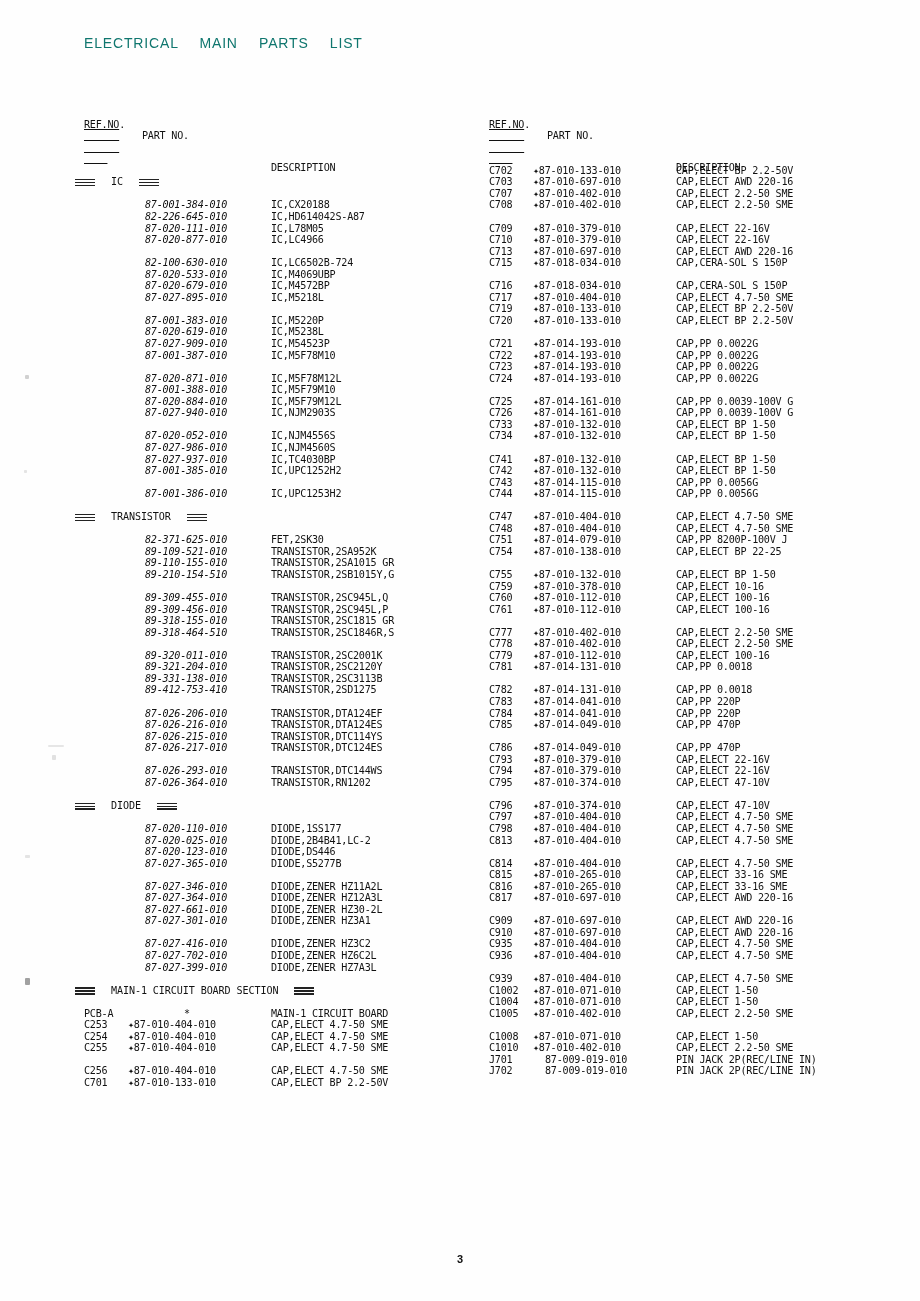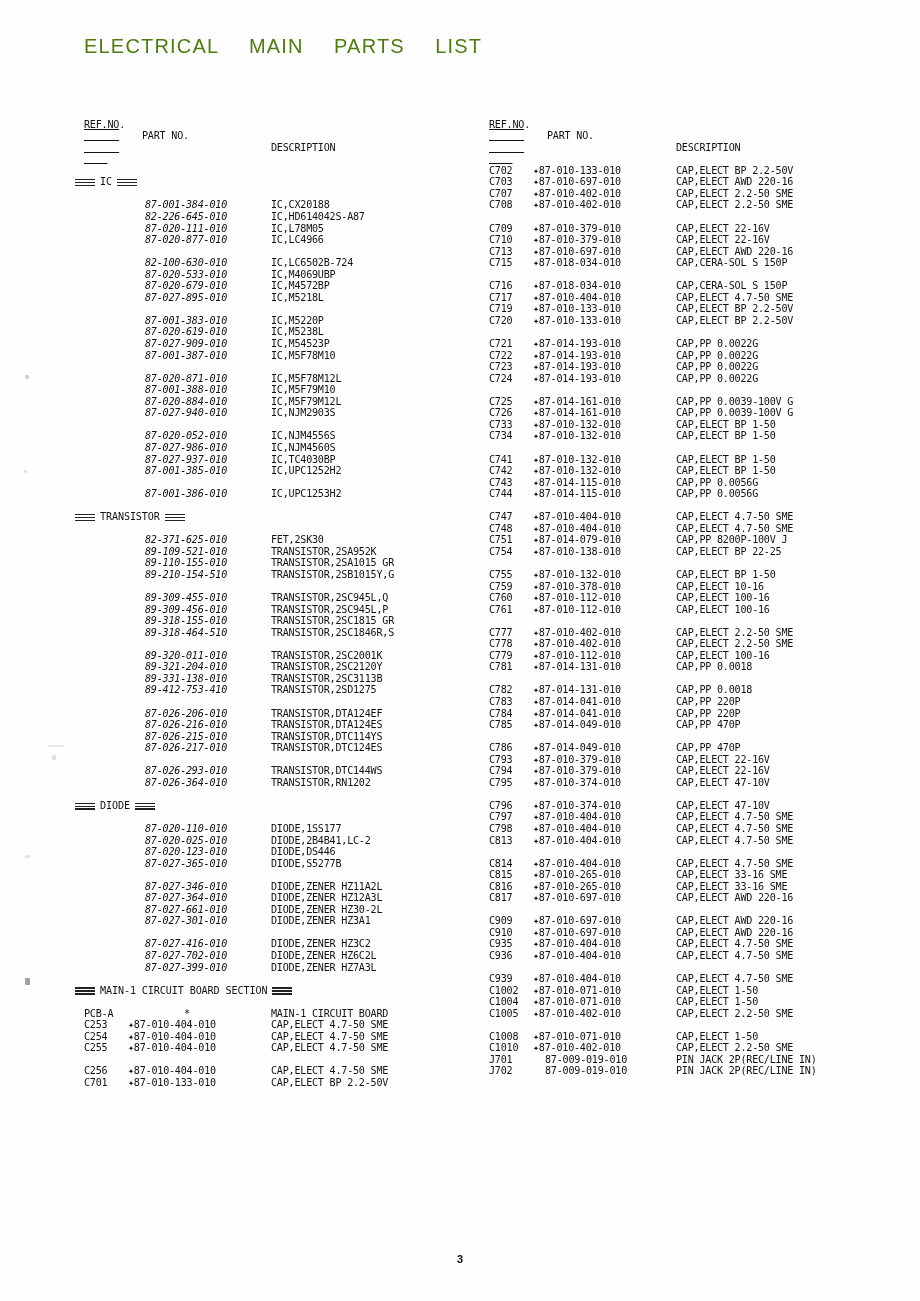--- a/index.html
+++ b/index.html
@@ -20,24 +20,24 @@
     position: absolute;
     inset: 0;
     background: #fefefe;
   }
 
   
   .doc-title {
     position: absolute;
     left: 84px;
     top: 35px;
-    font-size: 20px;
+    font-size: 14px;
     letter-spacing: 0.06em;
     word-spacing: 0.42em;
-    color: #4d7c0f;
+    color: #0f766e;
     font-family: "Liberation Sans", sans-serif;
     white-space: pre;
   }
 
   
   .col {
     position: absolute;
     top: 84px;
     font-size: 10.1px;
     line-height: 11.55px;
@@ -49,21 +49,21 @@
   .col-right { left: 489px; width: 420px; }
 
   .col-head {
     position: relative;
     height: 11.55px;
     color: #111;
     text-decoration: underline;
   }
   .col-head .h-ref  { position: absolute; left: 0px; }
   .col-head .h-part { position: absolute; left: 58px; }
-  .col-head .h-desc { position: absolute; left: 187px; }
+  .col-head .h-desc { position: absolute; left: 187px; margin-top: 20px; }
 
   .rows { position: relative; margin-top: 0; }
 
   .row {
     position: relative;
     height: 11.55px;
   }
   .row .c-ref {
     position: absolute;
     left: 0px;
@@ -91,21 +91,21 @@
   .section-head {
     position: relative;
     height: 11.55px;
     color: #111;
   }
   .section-head .sec-inner {
     position: absolute;
     left: -9px;
     display: flex;
     align-items: center;
-    gap: 5px;
+    gap: 16px;
     white-space: pre;
   }
   .bars {
     display: inline-flex;
     flex-direction: column;
     justify-content: center;
     gap: 1.6px;
     width: 20px;
     padding-top: 1px;
   }

